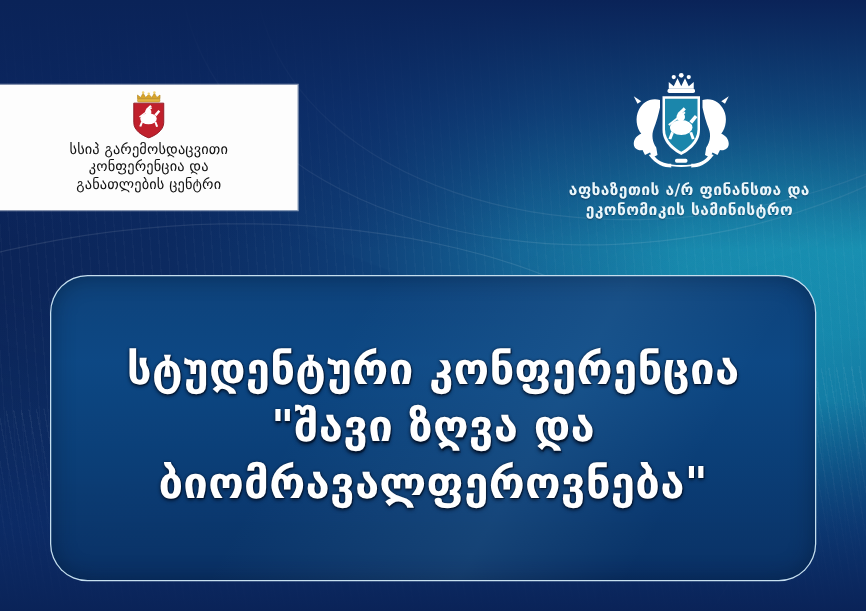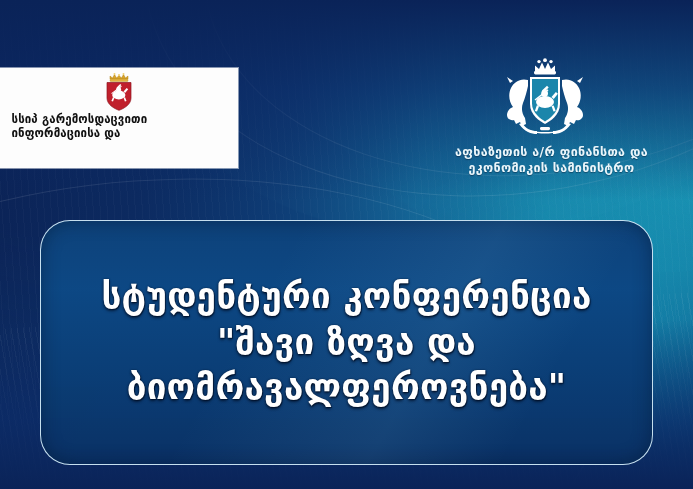--- a/index.html
+++ b/index.html
@@ -80,22 +80,22 @@
   
   #logo-plate{
     position:absolute;left:0;top:68px;width:238px;height:100px;
     background:#fdfdfd;
     display:flex;flex-direction:column;align-items:center;
     padding-top:3px;box-sizing:border-box;
     box-shadow:0 0 0 1px rgba(255,255,255,.5);
   }
   #logo-plate .crest{width:34px;height:40px;margin-bottom:1px;}
   #logo-plate .cap{
-    color:#111;font-weight:bold;font-size:11.5px;line-height:1.22;
-    text-align:left;letter-spacing:.1px;
+    color:#111;font-weight:normal;font-size:11.5px;line-height:1.22;
+    text-align:center;letter-spacing:.1px;
     font-family:"DejaVu Sans","Liberation Sans",sans-serif;
     width:215px;
   }
 
   
   #ministry{
     position:absolute;left:400px;top:58px;width:290px;
     display:flex;flex-direction:column;align-items:center;
   }
   #ministry .crest2{width:108px;height:82px;}
@@ -174,21 +174,22 @@
         <path d="M21.5 20.5 l3.2 -3.6 1.5 1.3 -3.1 3.7 z"></path>
         <path d="M11 26 l-1.6 4 1.6 .4 1.4 -3.6 z"></path>
         <path d="M21.5 26.6 l1.4 4 1.6 -.5 -1.4 -3.8 z"></path>
         <circle cx="16.6" cy="18.6" r="2.5"></circle>
         <path d="M14.6 16.4 l3.6 -3.5 1.2 1.2 -3.4 3.6 z"></path>
       </g>
       <path d="M9.6 22.6 l9.8 -7.4" stroke="#ffffff" stroke-width="1.1"></path>
     </svg>
     <div class="cap">
       <div>სსიპ გარემოსდაცვითი</div>
-      <div>ინფორმაციისა და</div>
+      <div>კონფერენცია და</div>
+      <div>განათლების ცენტრი</div>
     </div>
   </div>
 
   <div id="ministry">
     <svg class="crest2" viewBox="0 0 108 82">
       <g fill="#ffffff">
 
         <path d="M44 13 L44 7.5 L48 11 L51 4.5 L54 11 L57 4.5 L60 11 L64 7.5 L64 13 Z"></path>
         <rect x="43" y="13" width="22" height="3.4" rx="1.4"></rect>
         <circle cx="48" cy="3.6" r="1.7"></circle>

